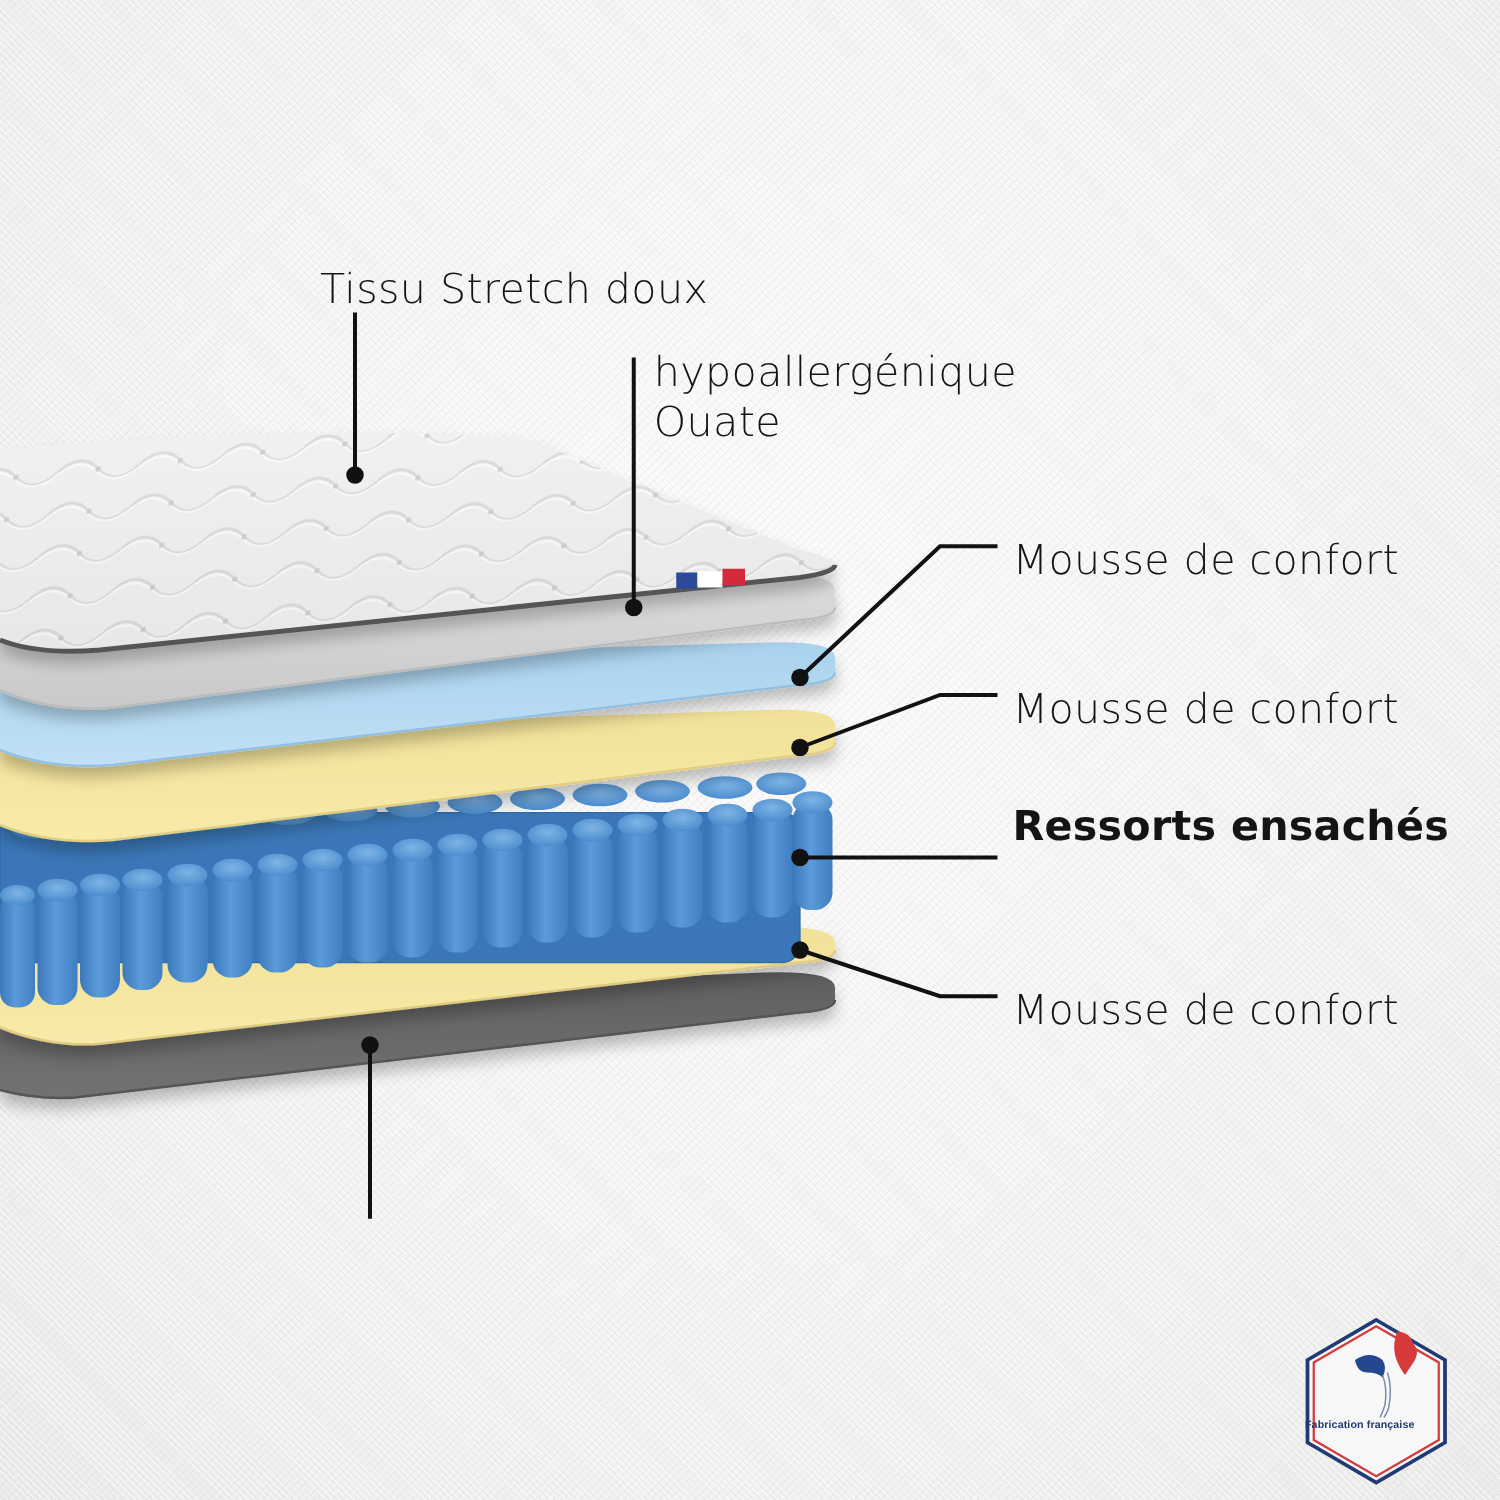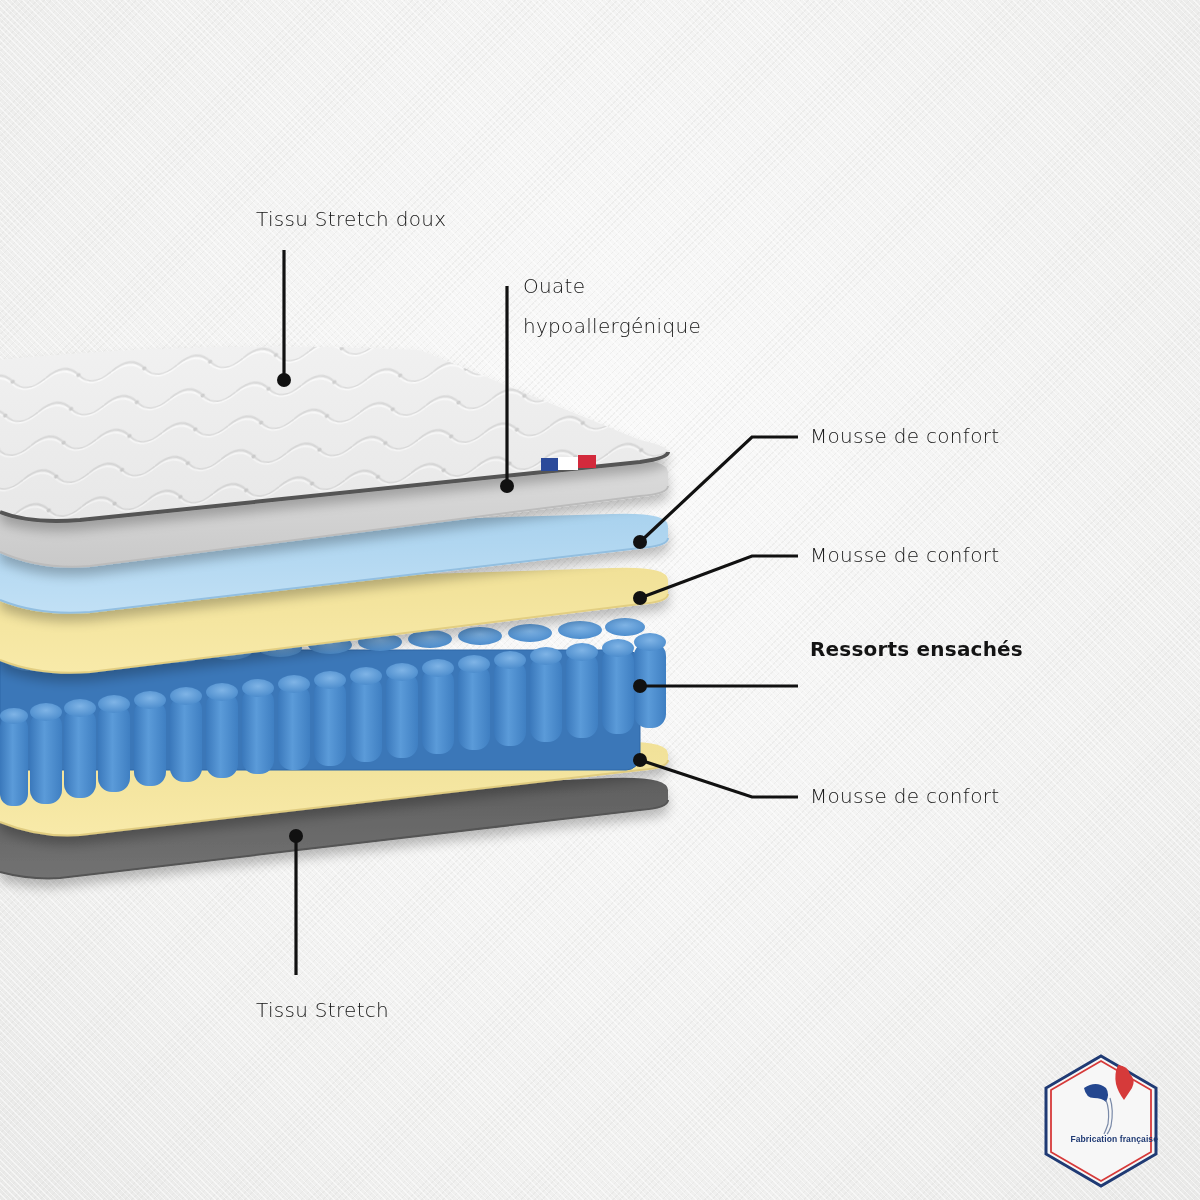--- a/index.html
+++ b/index.html
@@ -21,26 +21,27 @@
     }
     #diagram {
       position: absolute;
       left: 0;
       top: 0;
       width: 1200px;
       height: 1200px;
     }
     .label {
       position: absolute;
-      font-size: 20px;
+      font-size: 33px;
       letter-spacing: 0.3px;
       line-height: 40px;
       color: #141414;
       white-space: nowrap;
       font-weight: 300;
+      margin-top: 12px;
     }
     .label.bold {
       font-weight: bold;
       letter-spacing: 0.2px;
     }
     .label .line {
       display: block;
     }
     #label-tissu-top { left: 256px; top: 199px; }
     #label-ouate { left: 523px; top: 266px; }
@@ -55,21 +56,21 @@
       left: 1044px;
       top: 1054px;
       width: 114px;
       height: 134px;
     }
     #badge-text {
       position: absolute;
       left: 0;
       width: 114px;
       top: 80px;
-      text-align: right;
+      text-align: left;
       font-family: "Liberation Sans", sans-serif;
       font-weight: bold;
       font-size: 8.5px;
       color: #1f3a74;
       letter-spacing: 0.1px;
     }
   </style>
 </head>
 <body>
 
@@ -278,37 +279,36 @@
     <circle cx="640" cy="686" r="7"></circle>
     <circle cx="640" cy="760" r="7"></circle>
     <circle cx="296" cy="836" r="7"></circle>
   </g>
 </svg>
 
 <div class="label" id="label-tissu-top">
   <span class="line">Tissu Stretch doux</span>
 </div>
 <div class="label" id="label-ouate">
+  <span class="line">hypoallergénique</span>
   <span class="line">Ouate</span>
-  <span class="line">hypoallergénique</span>
 </div>
 <div class="label" id="label-contact">
   <span class="line">Mousse de confort</span>
 </div>
 <div class="label" id="label-confort-1">
   <span class="line">Mousse de confort</span>
 </div>
 <div class="label bold" id="label-ressorts">
   <span class="line">Ressorts ensachés</span>
 </div>
 <div class="label" id="label-confort-2">
   <span class="line">Mousse de confort</span>
 </div>
 <div class="label" id="label-tissu-bottom">
-  <span class="line">Tissu Stretch</span>
 </div>
 
 <div id="badge">
   <svg width="114" height="134" viewBox="0 0 114 134" xmlns="http://www.w3.org/2000/svg">
     <polygon points="57,2 112,34 112,100 57,132 2,100 2,34" fill="#f7f7f7" stroke="#1f3a74" stroke-width="3"></polygon>
     <polygon points="57,7 107,36 107,98 57,127 7,98 7,36" fill="none" stroke="#d63a3a" stroke-width="1.8"></polygon>
     <g>
       <path d="M40 34 Q52 26 62 34 Q66 40 62 48 Q58 44 50 44 Q42 44 40 34 Z" fill="#24478f"></path>
       <path d="M74 11 Q84 12 86 20 Q92 26 88 34 Q84 40 80 46 Q74 38 72 30 Q70 20 74 11 Z" fill="#d63a3a"></path>
       <path d="M62 46 Q66 56 64 70 Q62 76 60 80" fill="none" stroke="#7a8aa8" stroke-width="1.2"></path>

